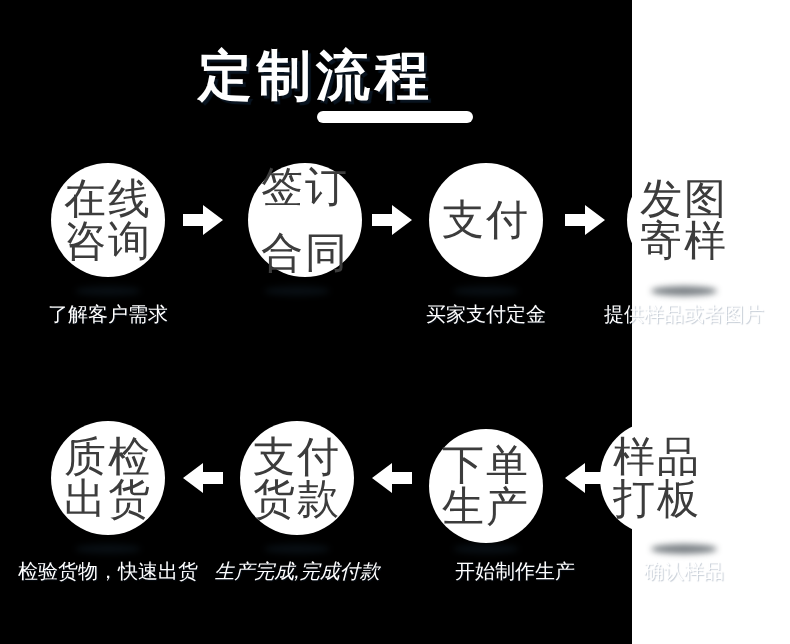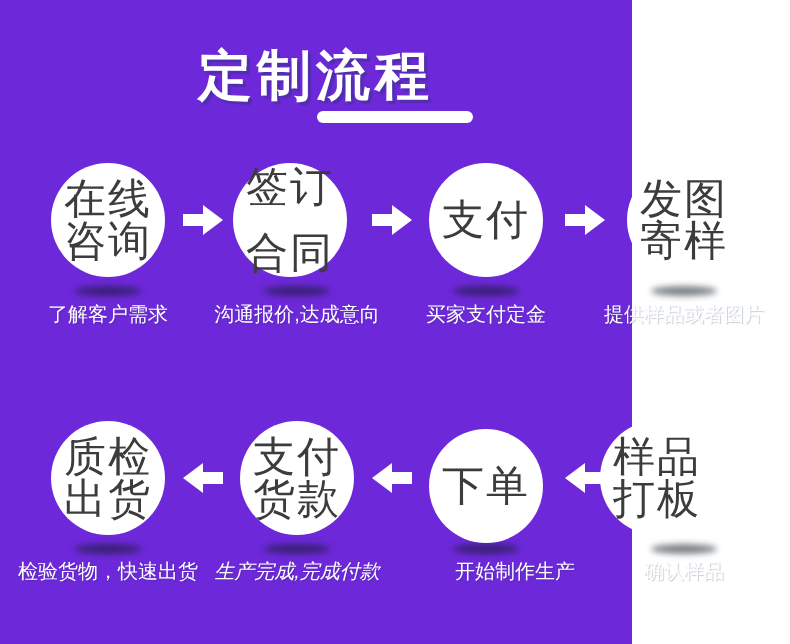--- a/index.html
+++ b/index.html
@@ -4,21 +4,21 @@
 <style>
   html, body { margin: 0; padding: 0; }
   body {
     width: 790px; height: 644px;
     font-family: "Liberation Sans", "DejaVu Sans", sans-serif;
     overflow: hidden;
   }
   .canvas {
     position: relative;
     width: 632px; height: 644px;
-    background: #6d28d9;
+    background: #000000;
   }
   .title {
     position: absolute;
     left: 0; right: 0; top: 40px;
     text-align: center;
     font-size: 54px;
     font-weight: 800;
     letter-spacing: 5px;
     color: #ffffff;
     text-shadow: 3px 3px 1px rgba(27, 56, 92, 0.35);
@@ -70,21 +70,21 @@
   .arrow {
     position: absolute;
     z-index: 2;
     line-height: 0;
   }
   .arrow svg { display: block; }
   .arrow polygon { fill: #ffffff; }
 
   
   .c-r1-1 { left: 51px;  top: 163px; }
-  .c-r1-2 { left: 233px; top: 163px; gap: 24px; }
+  .c-r1-2 { left: 248px; top: 163px; gap: 24px; }
   .c-r1-3 { left: 429px; top: 163px; }
   .c-r1-4 { left: 627px; top: 163px; justify-content: center; }
   .c-r2-1 { left: 51px;  top: 421px; }
   .c-r2-2 { left: 240px; top: 421px; }
   .c-r2-3 { left: 429px; top: 429px; }
   .c-r2-4 { left: 600px; top: 421px; }
 
   .sh-r1-1 { left: 75px;  top: 286px; }
   .sh-r1-2 { left: 264px; top: 286px; }
   .sh-r1-3 { left: 453px; top: 286px; }
@@ -138,37 +138,37 @@
   <div class="circle c-r2-1">
     <div class="line">质检</div>
     <div class="line">出货</div>
   </div>
   <div class="circle c-r2-2">
     <div class="line">支付</div>
     <div class="line">货款</div>
   </div>
   <div class="circle c-r2-3">
     <div class="line">下单</div>
+    <div class="line">生产</div>
   </div>
   <div class="circle c-r2-4">
     <div class="line">样品</div>
     <div class="line">打板</div>
   </div>
 
   <div class="circle-shadow sh-r1-1"></div>
   <div class="circle-shadow sh-r1-2"></div>
   <div class="circle-shadow sh-r1-3"></div>
   <div class="circle-shadow sh-r1-4"></div>
   <div class="circle-shadow sh-r2-1"></div>
   <div class="circle-shadow sh-r2-2"></div>
   <div class="circle-shadow sh-r2-3"></div>
   <div class="circle-shadow sh-r2-4"></div>
 
   <div class="caption cap-r1-1">了解客户需求</div>
-  <div class="caption cap-r1-2">沟通报价,达成意向</div>
   <div class="caption cap-r1-3">买家支付定金</div>
   <div class="caption cap-r1-4">提供样品或者图片</div>
   <div class="caption cap-r2-1">检验货物，快速出货</div>
   <div class="caption cap-r2-2">生产完成,完成付款</div>
   <div class="caption cap-r2-3">开始制作生产</div>
   <div class="caption cap-r2-4">确认样品</div>
 
   <div class="arrow ar-r1-1">
     <svg width="40" height="30" viewBox="0 0 40 30">
         <polygon points="0,9 20,9 20,0 40,15 20,30 20,21 0,21"></polygon>

